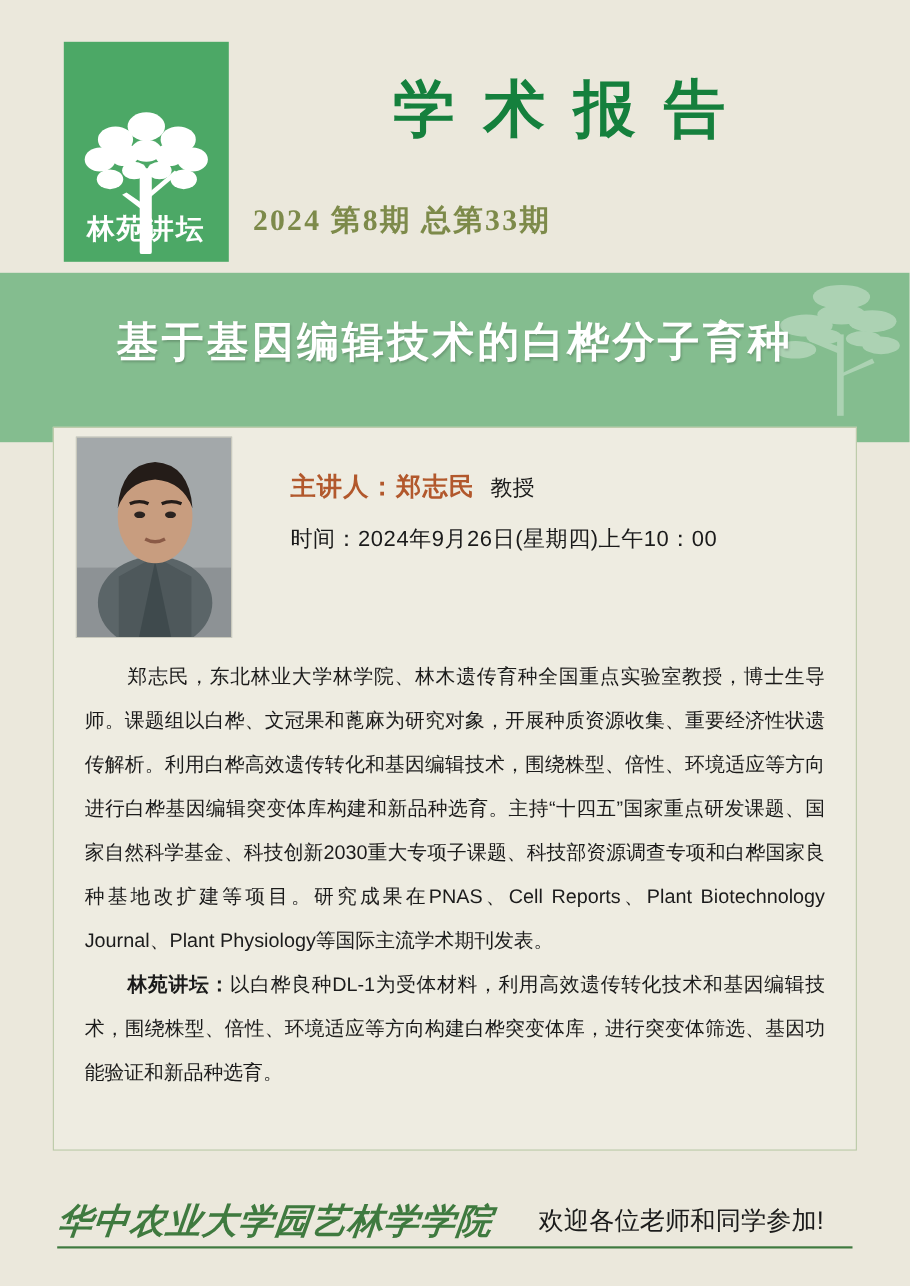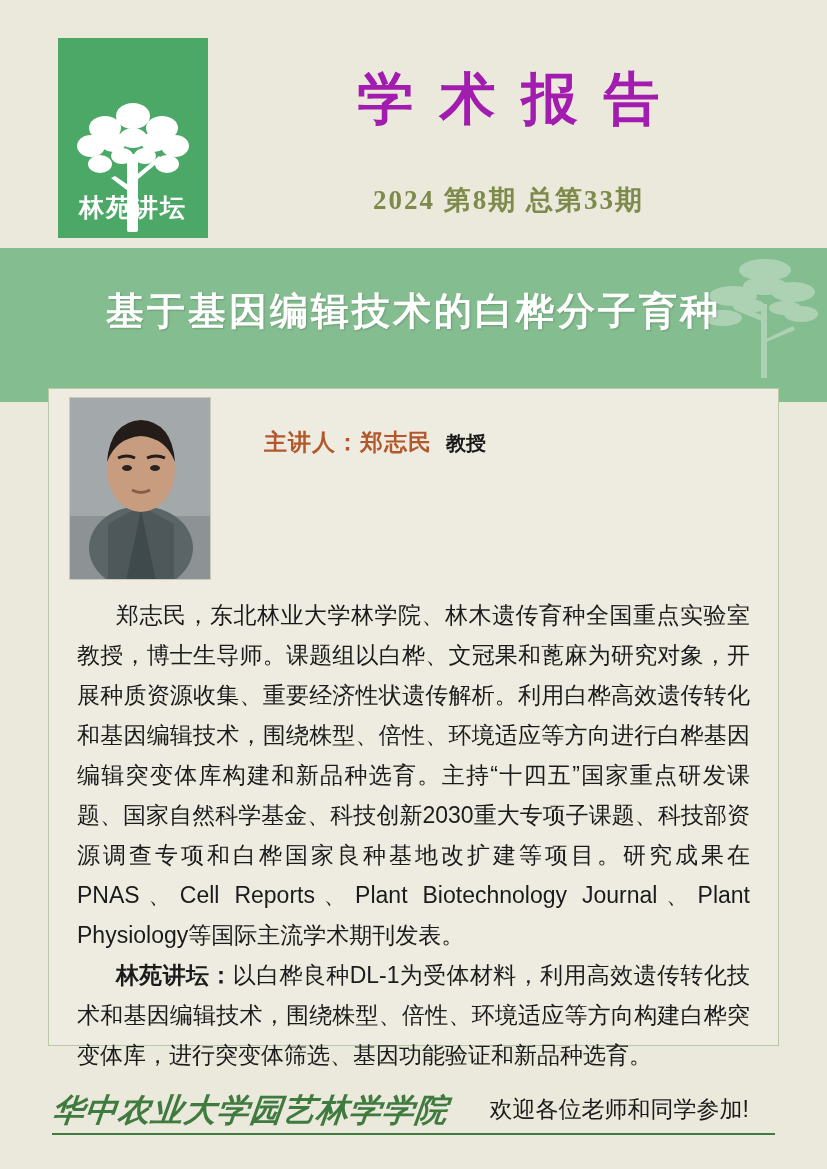--- a/index.html
+++ b/index.html
@@ -46,28 +46,27 @@
     left: 0; right: 0;
     text-align: center;
   }
   .head-title {
     position: absolute;
     left: 230px; right: 40px; top: 62px;
     text-align: center;
     font-family: "Liberation Serif", serif;
     font-size: 56px;
     font-weight: bold;
-    color: #a21caf;
+    color: #15803d;
     letter-spacing: 26px;
     text-indent: 26px;
   }
   .head-sub {
     position: absolute;
     left: 230px; right: 40px; top: 182px;
-    text-align: center;
     font-family: "Liberation Serif", serif;
     font-size: 27px;
     font-weight: bold;
     color: #7d8a4a;
     letter-spacing: 2px;
   }
 
   
   .banner {
     position: absolute;
@@ -120,35 +119,35 @@
   .speaker-line {
     font-size: 23px;
     font-weight: bold;
     color: #b2582c;
     letter-spacing: 1px;
     margin-bottom: 18px;
   }
   .speaker-title {
     color: #1a1a1a;
     font-size: 20px;
-    font-weight: bold;
+    font-weight: normal;
     margin-left: 14px;
     letter-spacing: 0;
   }
   .meta-line {
     font-size: 20px;
     color: #1a1a1a;
     margin-bottom: 12px;
     letter-spacing: 0.5px;
   }
 
   .body-text {
     position: absolute;
     left: 28px; right: 28px; top: 206px;
-    font-size: 23px;
+    font-size: 18px;
     line-height: 40px;
     color: #1b1b1b;
     font-family: "Liberation Sans", sans-serif;
     text-align: justify;
   }
   .body-text p { text-indent: 39px; }
   .lead {
     font-weight: bold;
   }
 
@@ -256,20 +255,21 @@
         <path d="M48 60 Q57 56 65 60" stroke="#241c18" stroke-width="3" fill="none"></path>
         <path d="M77 60 Q86 56 95 60" stroke="#241c18" stroke-width="3" fill="none"></path>
         <path d="M62 92 Q71 97 80 92" stroke="#8a5a46" stroke-width="3" fill="none"></path>
       </svg>
     </div>
 
     <div class="speaker-block">
       <div class="speaker-line">
         <span>主讲人：郑志民</span><span class="speaker-title">教授</span>
       </div>
+      <div class="meta-line">时间：2024年9月26日(星期四)上午10：00</div>
     </div>
 
     <div class="body-text">
       <p>郑志民，东北林业大学林学院、林木遗传育种全国重点实验室教授，博士生导师。课题组以白桦、文冠果和蓖麻为研究对象，开展种质资源收集、重要经济性状遗传解析。利用白桦高效遗传转化和基因编辑技术，围绕株型、倍性、环境适应等方向进行白桦基因编辑突变体库构建和新品种选育。主持“十四五”国家重点研发课题、国家自然科学基金、科技创新2030重大专项子课题、科技部资源调查专项和白桦国家良种基地改扩建等项目。研究成果在PNAS、Cell Reports、Plant Biotechnology Journal、Plant Physiology等国际主流学术期刊发表。</p>
       <p>
         <span class="lead">林苑讲坛：</span><span>以白桦良种DL-1为受体材料，利用高效遗传转化技术和基因编辑技术，围绕株型、倍性、环境适应等方向构建白桦突变体库，进行突变体筛选、基因功能验证和新品种选育。</span>
       </p>
     </div>
   </div>
 

